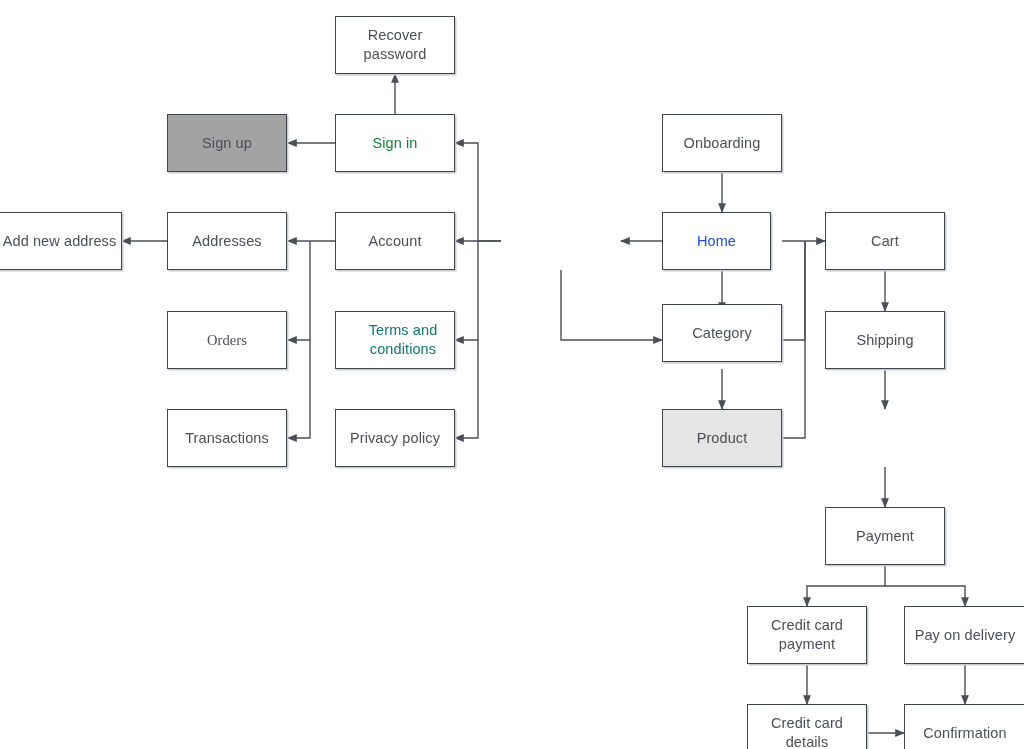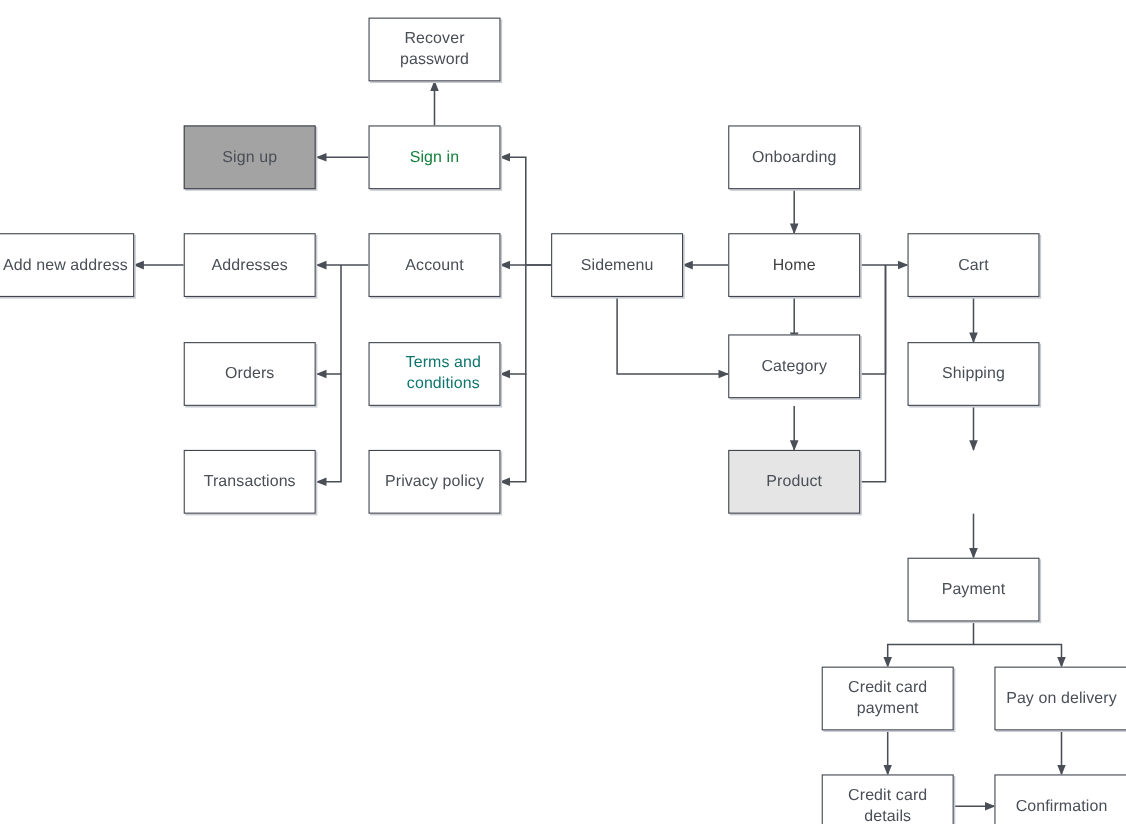--- a/index.html
+++ b/index.html
@@ -109,30 +109,27 @@
     </div>
     <div class="node" style="left: -3px; top: 198px; width: 125px; height: 58px; border-color: rgb(63, 68, 77); background: rgb(255, 255, 255); color: rgb(74, 79, 87); box-shadow: rgb(200, 204, 210) 1.5px 1.5px 0px 0px;">
       <span>Add new address</span>
     </div>
     <div class="node" style="left: 167px; top: 198px; width: 120px; height: 58px; border-color: rgb(63, 68, 77); background: rgb(255, 255, 255); color: rgb(74, 79, 87); box-shadow: rgb(200, 204, 210) 1.5px 1.5px 0px 0px;">
       <span>Addresses</span>
     </div>
     <div class="node" style="left: 335px; top: 198px; width: 120px; height: 58px; border-color: rgb(63, 68, 77); background: rgb(255, 255, 255); color: rgb(74, 79, 87); box-shadow: rgb(200, 204, 210) 1.5px 1.5px 0px 0px;">
       <span>Account</span>
     </div>
-    <div class="node" style="left: 501px; top: 198px; width: 120px; height: 58px; border-color: rgb(63, 68, 77); background: rgb(255, 255, 255); color: rgb(74, 79, 87); box-shadow: rgb(200, 204, 210) 1.5px 1.5px 0px 0px;">
-      <span>Sidemenu</span>
-    </div>
-    <div class="node" style="left: 662px; top: 198px; width: 120px; height: 58px; border-color: rgb(63, 68, 77); background: rgb(255, 255, 255); color: #404040; box-shadow: rgb(200, 204, 210) 1.5px 1.5px 0px 0px;">
+    <div class="node" style="left: 662px; top: 198px; width: 109px; height: 58px; border-color: rgb(63, 68, 77); background: rgb(255, 255, 255); color: #1d4ed8; box-shadow: rgb(200, 204, 210) 1.5px 1.5px 0px 0px;">
       <span>Home</span>
     </div>
     <div class="node" style="left: 825px; top: 198px; width: 120px; height: 58px; border-color: rgb(63, 68, 77); background: rgb(255, 255, 255); color: rgb(74, 79, 87); box-shadow: rgb(200, 204, 210) 1.5px 1.5px 0px 0px;">
       <span>Cart</span>
     </div>
-    <div class="node" style="left: 167px; top: 297px; width: 120px; height: 58px; border-color: rgb(63, 68, 77); background: rgb(255, 255, 255); color: rgb(74, 79, 87); box-shadow: rgb(200, 204, 210) 1.5px 1.5px 0px 0px;">
+    <div class="node" style="left: 167px; top: 297px; width: 120px; height: 58px; border-color: rgb(63, 68, 77); background: rgb(255, 255, 255); color: rgb(74, 79, 87); box-shadow: rgb(200, 204, 210) 1.5px 1.5px 0px 0px; font-family: Liberation Serif, serif;">
       <span>Orders</span>
     </div>
     <div class="node" style="left: 335px; top: 297px; width: 120px; height: 58px; border-color: rgb(63, 68, 77); background: rgb(255, 255, 255); color: #0f766e; box-shadow: rgb(200, 204, 210) 1.5px 1.5px 0px 0px; padding-left: 20px;">
       <span>Terms and
 conditions</span>
     </div>
     <div class="node" style="left: 662px; top: 290px; width: 120px; height: 58px; border-color: rgb(63, 68, 77); background: rgb(255, 255, 255); color: rgb(74, 79, 87); box-shadow: rgb(200, 204, 210) 1.5px 1.5px 0px 0px;">
       <span>Category</span>
     </div>
     <div class="node" style="left: 825px; top: 297px; width: 120px; height: 58px; border-color: rgb(63, 68, 77); background: rgb(255, 255, 255); color: rgb(74, 79, 87); box-shadow: rgb(200, 204, 210) 1.5px 1.5px 0px 0px;">

